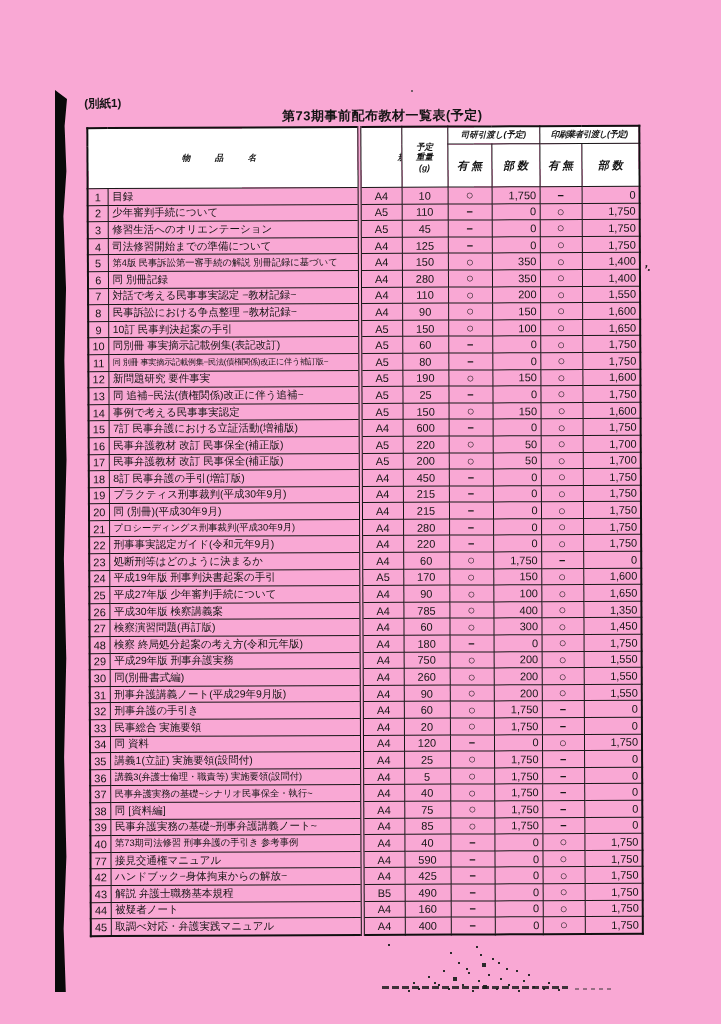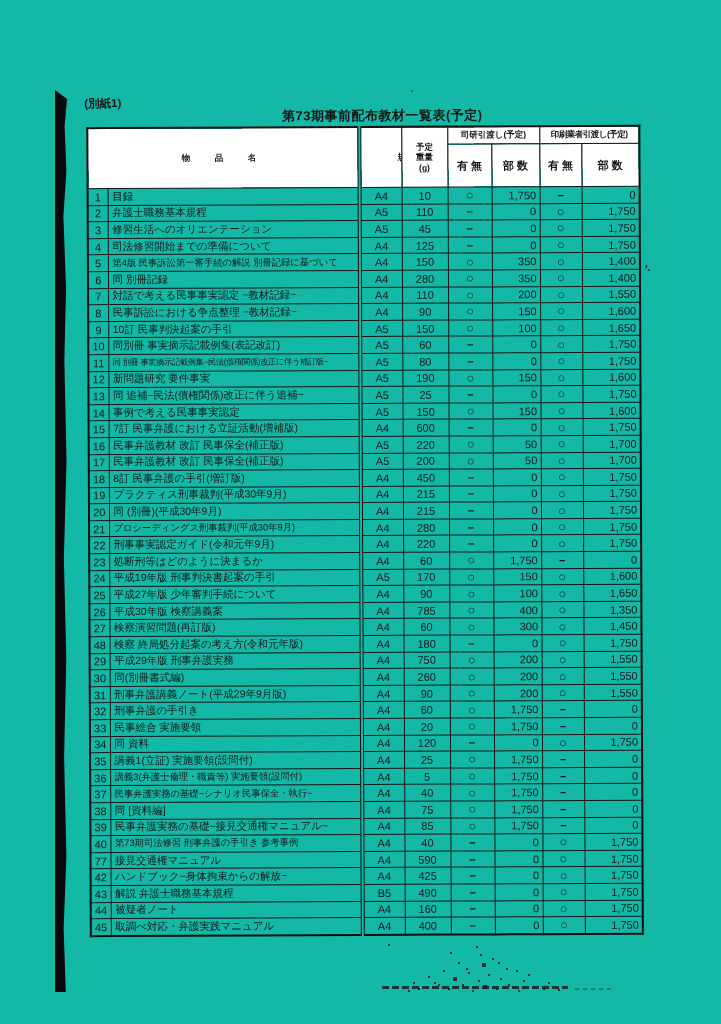--- a/index.html
+++ b/index.html
@@ -1,29 +1,29 @@
 <!DOCTYPE html>
 <html lang="ja"><head>
 <meta charset="utf-8">
 <style>
   html,body{margin:0;padding:0;background:#e8e8e8;}
-  .page{position:relative;width:721px;height:1024px;background:#14b8a6;overflow:hidden;
+  .page{position:relative;width:721px;height:1024px;background:#f9a8d4;overflow:hidden;
         font-family:"Liberation Sans","DejaVu Sans",sans-serif;color:#151515;}
   
   .scan-bar{position:absolute;left:55px;top:90px;width:12px;height:902px;background:#0a0a0a;
         clip-path:polygon(0 0,100% 1%,80% 4%,95% 9%,70% 14%,92% 22%,78% 30%,96% 41%,74% 52%,
         94% 63%,76% 74%,95% 85%,72% 93%,90% 100%,0 100%);}
   .corner-note{position:absolute;left:86px;top:95px;font-size:11.5px;font-weight:700;}
   .doc-title{position:absolute;left:108px;top:107px;width:552px;text-align:center;
         font-size:13px;font-weight:700;letter-spacing:.5px;}
   .sheet{position:absolute;left:0;top:0;width:721px;height:1024px;transform:rotate(-0.25deg);}
   table.main{position:absolute;left:88px;top:126px;width:552px;border-collapse:collapse;
         table-layout:fixed;border:2px solid #111;}
   th,td{border:1px solid #181818;padding:0;overflow:hidden;white-space:nowrap;}
-  thead th{font-weight:700;background:#fff;}
+  thead th{font-weight:700;background:#fff;font-style:italic;}
   tr.h1 th{height:16px;font-size:8.5px;}
   tr.h2 th{height:42px;font-size:11px;}
   th.item-h{font-size:13px;letter-spacing:8px;}
   th.size-h{font-size:11px;padding-left:36px;}
   th.weight-h{font-size:10px;line-height:1.18;white-space:pre-line;font-weight:700;}
   th.grp2{font-size:8px;letter-spacing:-0.5px;}
   tbody td{height:15.6px;font-size:11px;text-align:center;}
   td.c-name{text-align:left;padding-left:4px;font-size:10.5px;font-weight:500;}
   td.c-name.small{font-size:9.3px;}
   td.c-name.tiny{font-size:8.2px;letter-spacing:-0.3px;}
@@ -89,21 +89,21 @@
             <td class="c-name">目録</td>
             <td class="c-size c-size-col">A4</td>
             <td class="c-weight">10</td>
             <td class="c-mark circle">○</td>
             <td class="c-copies">1,750</td>
             <td class="c-mark dash">−</td>
             <td class="c-copies">0</td>
           </tr>
           <tr>
             <td class="c-no">2</td>
-            <td class="c-name">弁護士職務基本規程</td>
+            <td class="c-name">少年審判手続について</td>
             <td class="c-size c-size-col">A5</td>
             <td class="c-weight">110</td>
             <td class="c-mark dash">−</td>
             <td class="c-copies">0</td>
             <td class="c-mark circle">○</td>
             <td class="c-copies">1,750</td>
           </tr>
           <tr>
             <td class="c-no">3</td>
             <td class="c-name">修習生活へのオリエンテーション</td>
@@ -459,21 +459,21 @@
             <td class="c-name">同 [資料編]</td>
             <td class="c-size c-size-col">A4</td>
             <td class="c-weight">75</td>
             <td class="c-mark circle">○</td>
             <td class="c-copies">1,750</td>
             <td class="c-mark dash">−</td>
             <td class="c-copies">0</td>
           </tr>
           <tr>
             <td class="c-no">39</td>
-            <td class="c-name">民事弁護実務の基礎~接見交通権マニュアル~</td>
+            <td class="c-name">民事弁護実務の基礎~刑事弁護講義ノート~</td>
             <td class="c-size c-size-col">A4</td>
             <td class="c-weight">85</td>
             <td class="c-mark circle">○</td>
             <td class="c-copies">1,750</td>
             <td class="c-mark dash">−</td>
             <td class="c-copies">0</td>
           </tr>
           <tr>
             <td class="c-no">40</td>
             <td class="c-name small">第73期司法修習 刑事弁護の手引き 参考事例</td>

